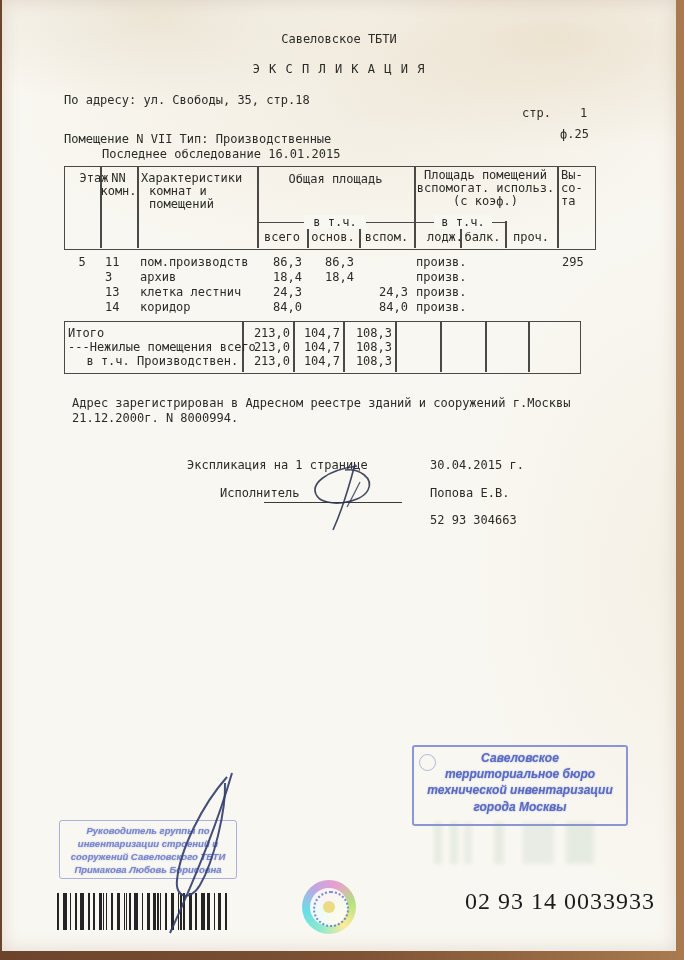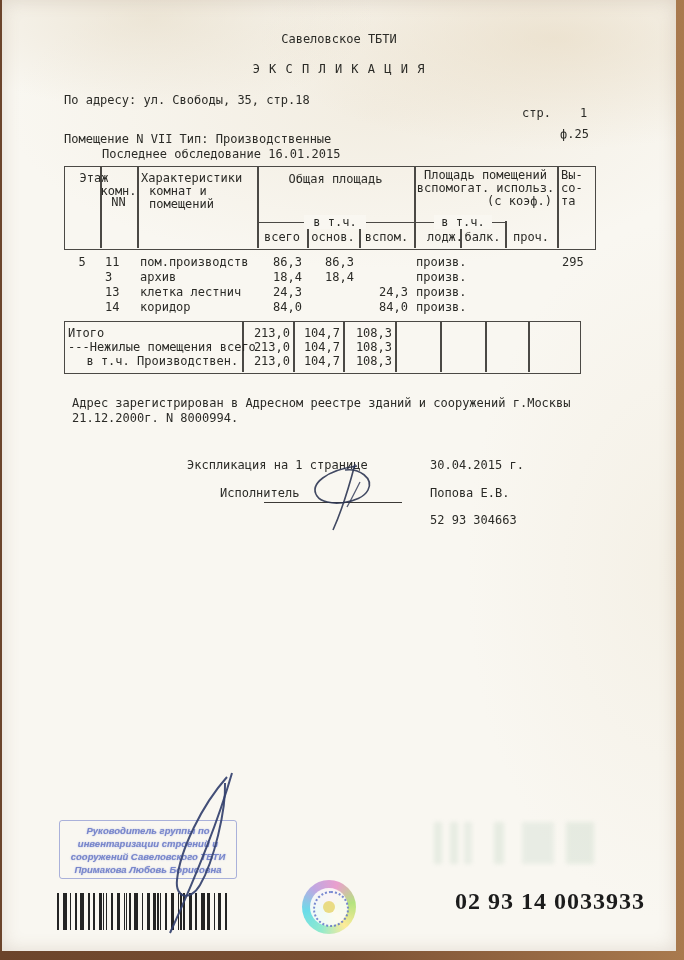--- a/index.html
+++ b/index.html
@@ -56,29 +56,29 @@
   <div class="ln" style="left:357px;top:224px;width:1.5px;height:24px;"></div>
   <div class="ln" style="left:458px;top:224px;width:1.5px;height:24px;"></div>
   <div class="ln" style="left:503px;top:221px;width:1.5px;height:27px;"></div>
 
   <div class="ln" style="left:255px;top:222px;width:157px;height:1.2px;"></div>
   <div class="ln" style="left:412px;top:222px;width:91px;height:1.2px;"></div>
   <div class="t c" style="left:302px;top:215px;width:62px;background:#f9f7f1;">в т.ч.</div>
   <div class="t c" style="left:432px;top:215px;width:58px;background:#f9f7f1;">в т.ч.</div>
 
   <div class="t c" style="left:62px;top:171px;width:60px;">Этаж</div>
-  <div class="t c" style="left:98px;top:171px;width:37px;margin-top:24px;">NN</div>
+  <div class="t c" style="left:98px;top:171px;width:37px;">NN</div>
   <div class="t c" style="left:98px;top:184px;width:37px;">комн.</div>
   <div class="t" style="left:139px;top:171px;">Характеристики</div>
   <div class="t" style="left:147px;top:184px;">комнат и</div>
   <div class="t" style="left:147px;top:197px;">помещений</div>
   <div class="t c" style="left:255px;top:172px;width:157px;">Общая площадь</div>
   <div class="t c" style="left:412px;top:168px;width:143px;">Площадь помещений</div>
   <div class="t c" style="left:412px;top:181px;width:143px;">вспомогат. использ.</div>
-  <div class="t c" style="left:412px;top:194px;width:143px;margin-left:34px;">(с коэф.)</div>
+  <div class="t c" style="left:412px;top:194px;width:143px;">(с коэф.)</div>
   <div class="t" style="left:559px;top:168px;">Вы-</div>
   <div class="t" style="left:559px;top:181px;">со-</div>
   <div class="t" style="left:559px;top:194px;">та</div>
   <div class="t c" style="left:255px;top:230px;width:50px;">всего</div>
   <div class="t c" style="left:305px;top:230px;width:52px;">основ.</div>
   <div class="t c" style="left:357px;top:230px;width:55px;">вспом.</div>
   <div class="t c" style="left:412px;top:230px;width:62px;text-align:center;">лодж.</div>
   <div class="t c" style="left:458px;top:230px;width:45px;">балк.</div>
   <div class="t c" style="left:503px;top:230px;width:52px;">проч.</div>
 
@@ -145,20 +145,27 @@
   <div class="ln" style="left:262px;top:502px;width:138px;height:1.2px;background:#3c3a36;"></div>
   <div class="t" style="left:428px;top:486px;">Попова Е.В.</div>
   <div class="t" style="left:428px;top:513px;">52 93 304663</div>
 
   <svg style="left:295px;top:452px;" width="100" height="85" viewBox="0 0 100 85">
     <path d="M 60,14 C 30,18 12,32 20,44 C 28,56 64,52 71,38 C 77,26 62,16 48,18" fill="none" stroke="#2c3552" stroke-width="1.6" opacity="0.9"></path>
     <path d="M 58,12 C 52,35 45,58 36,78" fill="none" stroke="#2c3552" stroke-width="1.6" opacity="0.9"></path>
     <path d="M 63,30 C 58,40 54,48 50,55" fill="none" stroke="#2c3552" stroke-width="1.3" opacity="0.8"></path>
   </svg>
 
+  <div class="stamp" style="left:410px;top:745px;width:212px;height:77px;">
+    <div style="position:absolute;left:5px;top:7px;width:15px;height:15px;border:1.5px solid rgba(92,108,196,.45);border-radius:50%;"></div>
+    <div class="sl" style="top:4px;font-size:12px;">Савеловское</div>
+    <div class="sl" style="top:20px;font-size:12px;">территориальное бюро</div>
+    <div class="sl" style="top:36px;font-size:12px;">технической инвентаризации</div>
+    <div class="sl" style="top:53px;font-size:12px;">города Москвы</div>
+  </div>
 
   <div style="position:absolute;left:432px;top:822px;width:180px;height:42px;opacity:.14;filter:blur(2px);
               background:
               linear-gradient(90deg,#7aa98a 0 8px,transparent 8px 16px,#7aa98a 16px 24px,transparent 24px 30px,#88b098 30px 38px,transparent 38px 60px,#7aa98a 60px 70px,transparent 70px 88px,#8ab09a 88px 120px,transparent 120px 132px,#7aa98a 132px 160px,transparent 160px);"></div>
 
   <div class="stamp" style="left:57px;top:820px;width:176px;height:57px;border-width:1.5px;border-color:rgba(92,108,196,.5);">
     <div class="sl" style="top:4px;font-size:9.5px;opacity:.8;">Руководитель группы по</div>
     <div class="sl" style="top:17px;font-size:9.5px;opacity:.8;">инвентаризации строений и</div>
     <div class="sl" style="top:30px;font-size:9.5px;opacity:.8;">сооружений Савеловского ТБТИ</div>
     <div class="sl" style="top:43px;font-size:9.5px;opacity:.8;">Примакова Любовь Борисовна</div>
@@ -173,15 +180,15 @@
               background:
               repeating-linear-gradient(90deg,#242424 0 2px,transparent 2px 6px,#242424 6px 9px,transparent 9px 13px,#242424 13px 14px,transparent 14px 18px),
               repeating-linear-gradient(90deg,#242424 0 1px,transparent 1px 8px,#242424 8px 10px,transparent 10px 23px);"></div>
 
   <div style="position:absolute;left:300px;top:880px;width:54px;height:54px;border-radius:50%;opacity:.85;filter:blur(.6px);
               background:conic-gradient(from 20deg,#e891c8,#a8e06b,#ffe98a,#7de8c8,#52d8e8,#b59ae0,#e891c8);"></div>
   <div style="position:absolute;left:308px;top:888px;width:38px;height:38px;border-radius:50%;background:#fdfdf8;opacity:.9;"></div>
   <div style="position:absolute;left:311px;top:891px;width:32px;height:32px;border-radius:50%;border:2px dotted rgba(90,110,200,.8);"></div>
   <div style="position:absolute;left:321px;top:901px;width:12px;height:12px;border-radius:50%;background:#e8d878;opacity:.9;"></div>
 
-  <div class="t serifnum" style="left:453px;top:894px;font-weight:bold;">02 93 14 0033933</div>
+  <div class="t serifnum" style="left:463px;top:894px;">02 93 14 0033933</div>
 
 </div>
 
 </body></html>

